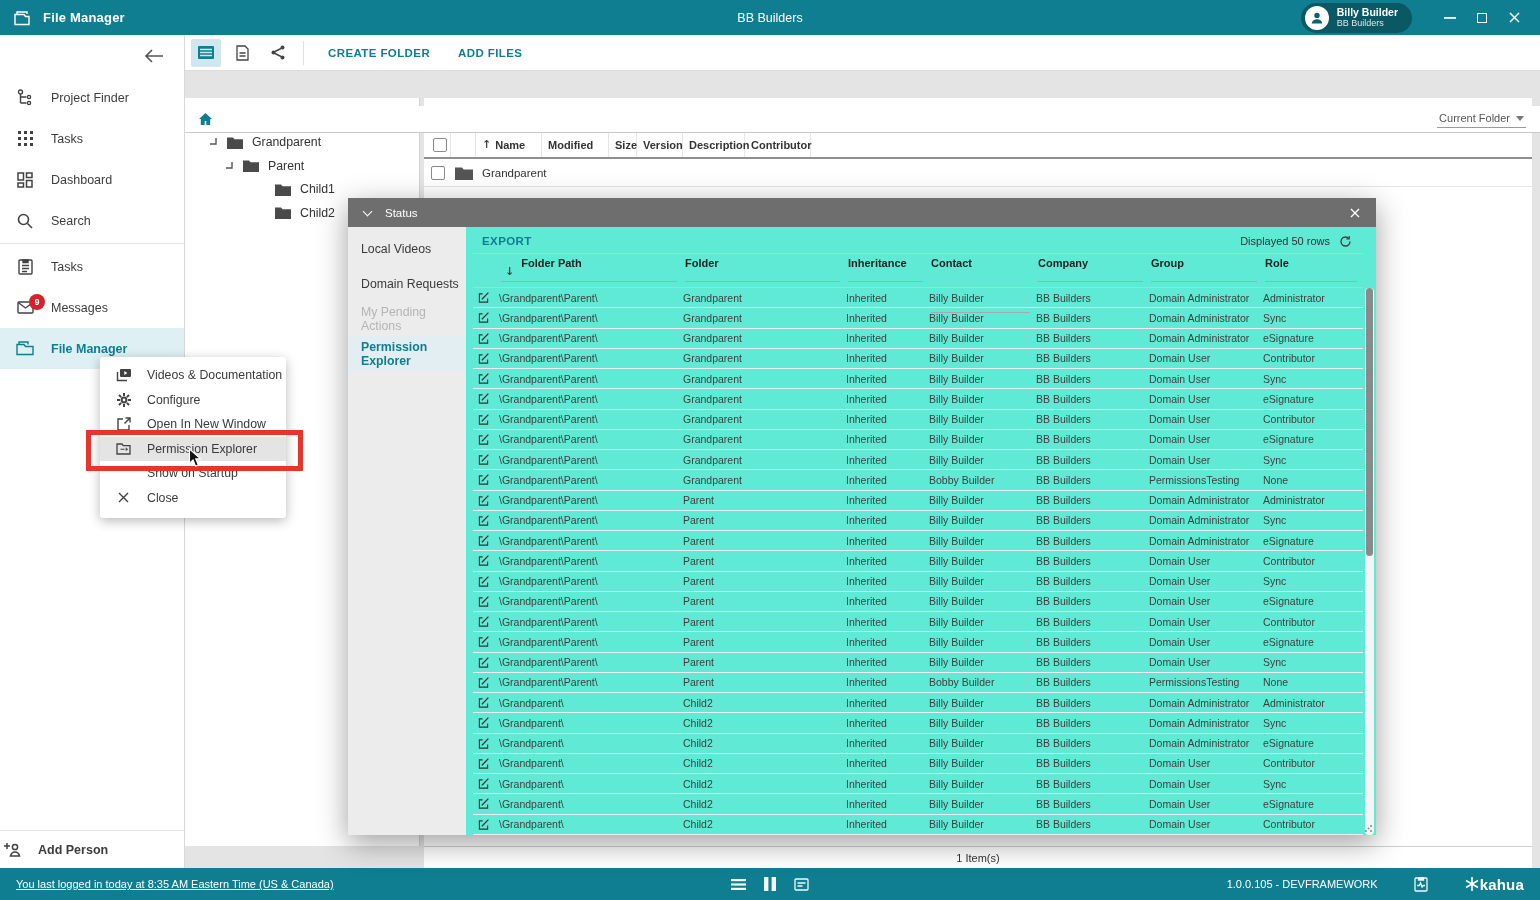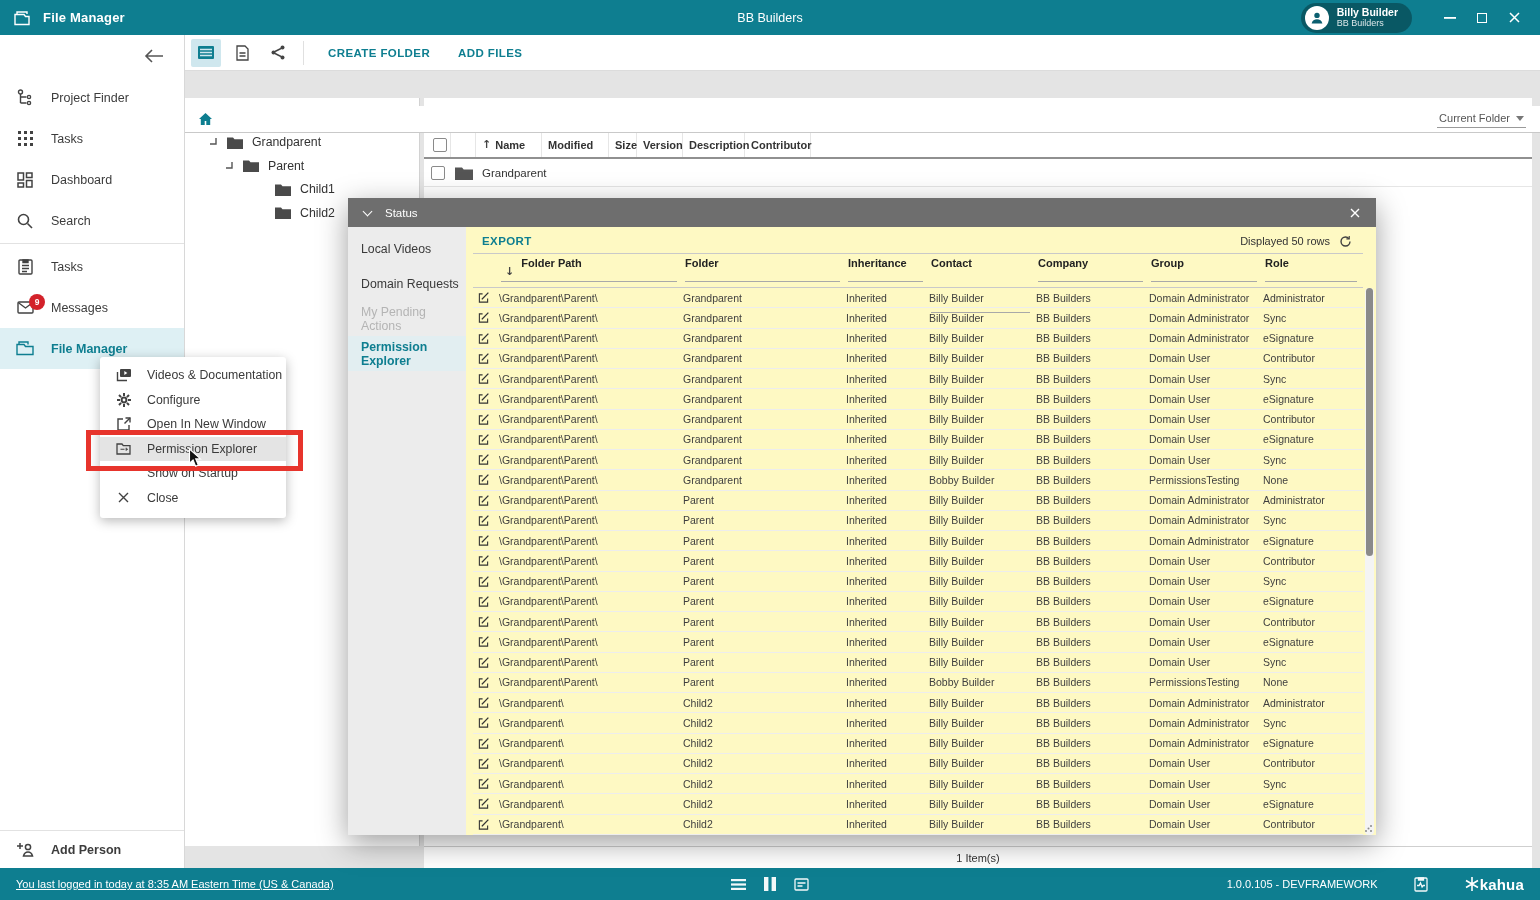--- a/index.html
+++ b/index.html
@@ -33,21 +33,21 @@
   .sidebar { position:absolute; left:0; top:35px; width:185px; height:833px; background:#fff; border-right:1px solid #d8d8d8; z-index:5; }
   .back-row { height:42px; display:flex; align-items:center; justify-content:flex-end; padding-right:20px; }
   .back-arrow { font-size:20px; color:#555; cursor:pointer; }
   .nav-item { height:41px; display:flex; align-items:center; padding-left:13px; cursor:pointer; color:#3c3c3c; }
   .nav-item .ic { width:24px; display:flex; justify-content:center; margin-right:14px; color:#424242; position:relative; }
   .nav-item .lbl { font-size:12.5px; }
   .nav-item.active { background:#def0f4; color:#0e7e90; font-weight:bold; }
   .nav-item.active .ic { color:#0e7e90; }
   .nav-div { border-top:1px solid #e2e2e2; margin:2px 0; }
   .badge { position:absolute; top:-7px; right:-8px; min-width:16px; height:16px; border-radius:8px; background:#d3222a; color:#fff; font-size:8.5px; font-weight:bold; display:flex; align-items:center; justify-content:center; padding:0 3px; }
-  .add-person { position:absolute; left:0; bottom:0; width:100%; height:38px; border-top:1px solid #e2e2e2; display:flex; align-items:center; padding-left:13px; cursor:pointer; }
+  .add-person { position:absolute; left:0; bottom:0; width:100%; height:38px; border-top:1px solid #e2e2e2; display:flex; align-items:center; cursor:pointer; }
   .add-person .ic { width:24px; margin-right:14px; display:flex; justify-content:center; color:#424242; }
   .add-person .lbl { font-size:12.5px; font-weight:bold; color:#3c3c3c; }
 
   
   .app-toolbar { position:absolute; left:185px; top:35px; width:1355px; height:36px; background:#fff; border-bottom:1px solid #dcdcdc; display:flex; align-items:center; z-index:4; }
   .tool-ic { width:30px; height:28px; display:flex; align-items:center; justify-content:center; margin-left:6px; color:#444; cursor:pointer; border-radius:2px; }
   .tool-ic.active { background:#cfe7ee; color:#0e7e90; }
   .tool-sep { width:1px; height:24px; background:#e0e0e0; margin:0 10px; }
   .text-btn { color:#0e7e90; font-size:11.5px; font-weight:bold; letter-spacing:.4px; margin:0 14px; cursor:pointer; }
 
@@ -76,21 +76,21 @@
   .files-head .hc { display:flex; align-items:center; padding-left:6px; border-right:1px solid #e6e6e6; }
   .fc0{width:27px; justify-content:center;} .fc1{width:25px;} .fc2{width:66px;} .fc3{width:67px;} .fc4{width:28px;} .fc5{width:46px;} .fc6{width:62px;} .fc7{width:66px;} .fc8{flex:1; border-right:none !important;}
   .sort-up { font-size:11px; margin-right:4px; color:#444; font-family:"DejaVu Sans", sans-serif; }
   .files-rows .f-row { height:28px; display:flex; align-items:center; border-bottom:1px solid #e6e6e6; cursor:pointer; }
   .f-row .fc0 { display:flex; justify-content:center; }
   .f-row .f-name { font-size:11.5px; color:#333; padding-left:6px; }
   .checkbox { width:14px; height:14px; border:1.5px solid #8a8a8a; border-radius:2px; background:#fff; cursor:pointer; }
   .items-footer { position:absolute; left:424px; top:846px; width:1108px; height:22px; background:#fff; border-top:1px solid #cfcfcf; display:flex; align-items:center; justify-content:center; font-size:11px; color:#333; z-index:2; }
 
   
-  .modal { position:absolute; left:348px; top:198px; width:1028px; height:637px; background:#fef9c3; box-shadow:0 8px 28px rgba(0,0,0,.38); z-index:50; display:flex; flex-direction:column; }
+  .modal { position:absolute; left:348px; top:198px; width:1028px; height:637px; background:#5eead4; box-shadow:0 8px 28px rgba(0,0,0,.38); z-index:50; display:flex; flex-direction:column; }
   .modal-head { height:29px; background:#6e6e6e; color:#fff; display:flex; align-items:center; padding:0 12px; flex:0 0 auto; cursor:move; }
   .modal-head .mchev { width:7px; height:7px; border-right:1.8px solid #fff; border-bottom:1.8px solid #fff; transform:rotate(45deg); margin:-3px 14px 0 4px; }
   .modal-title { font-size:11.5px; }
   .modal-close { margin-left:auto; font-size:14px; cursor:pointer; padding:0 4px; }
   .modal-body { flex:1; display:flex; min-height:0; }
   .modal-tabs { width:118px; background:#ececec; flex:0 0 auto; padding-top:4px; }
   .mtab { height:35px; display:flex; align-items:center; padding-left:13px; font-size:12.3px; color:#3a3a3a; cursor:pointer; }
   .mtab.disabled { color:#b4b4b4; cursor:default; }
   .mtab.active { color:#0e7e90; font-weight:bold; background:#e2eef1; }
   .modal-content { flex:1; min-width:0; display:flex; flex-direction:column; position:relative; }

